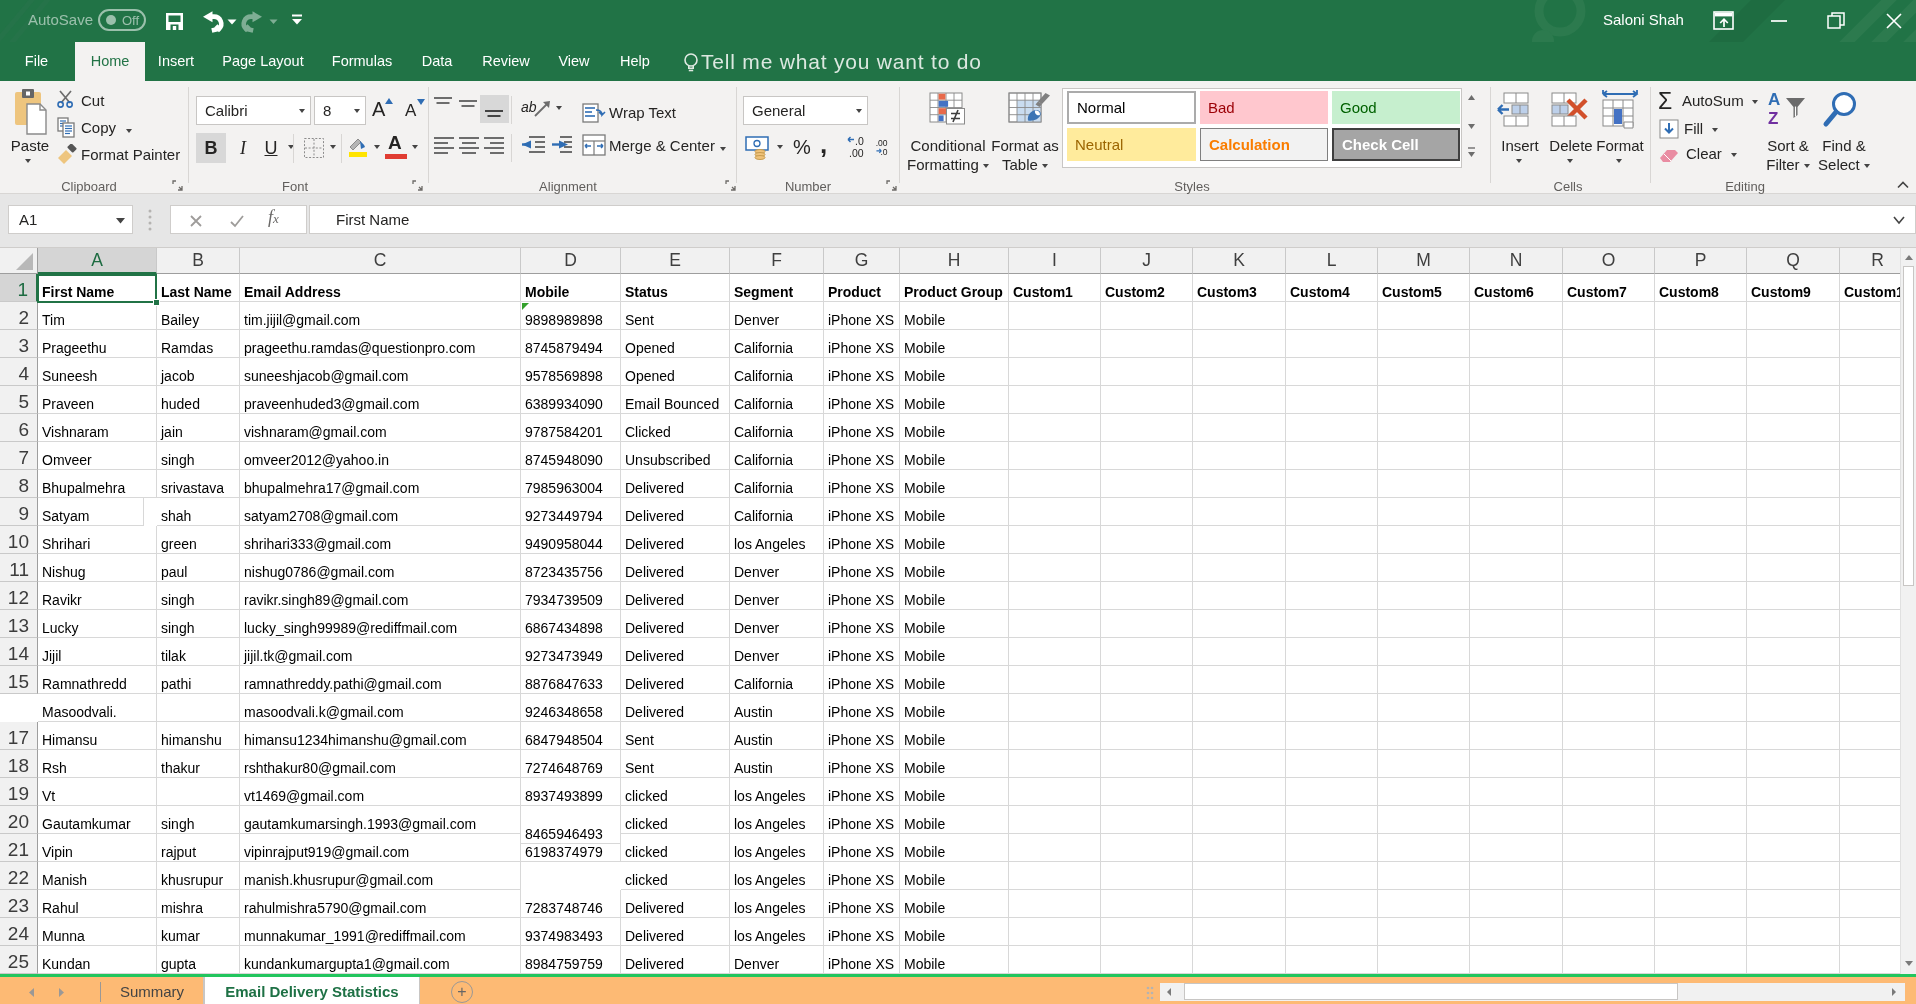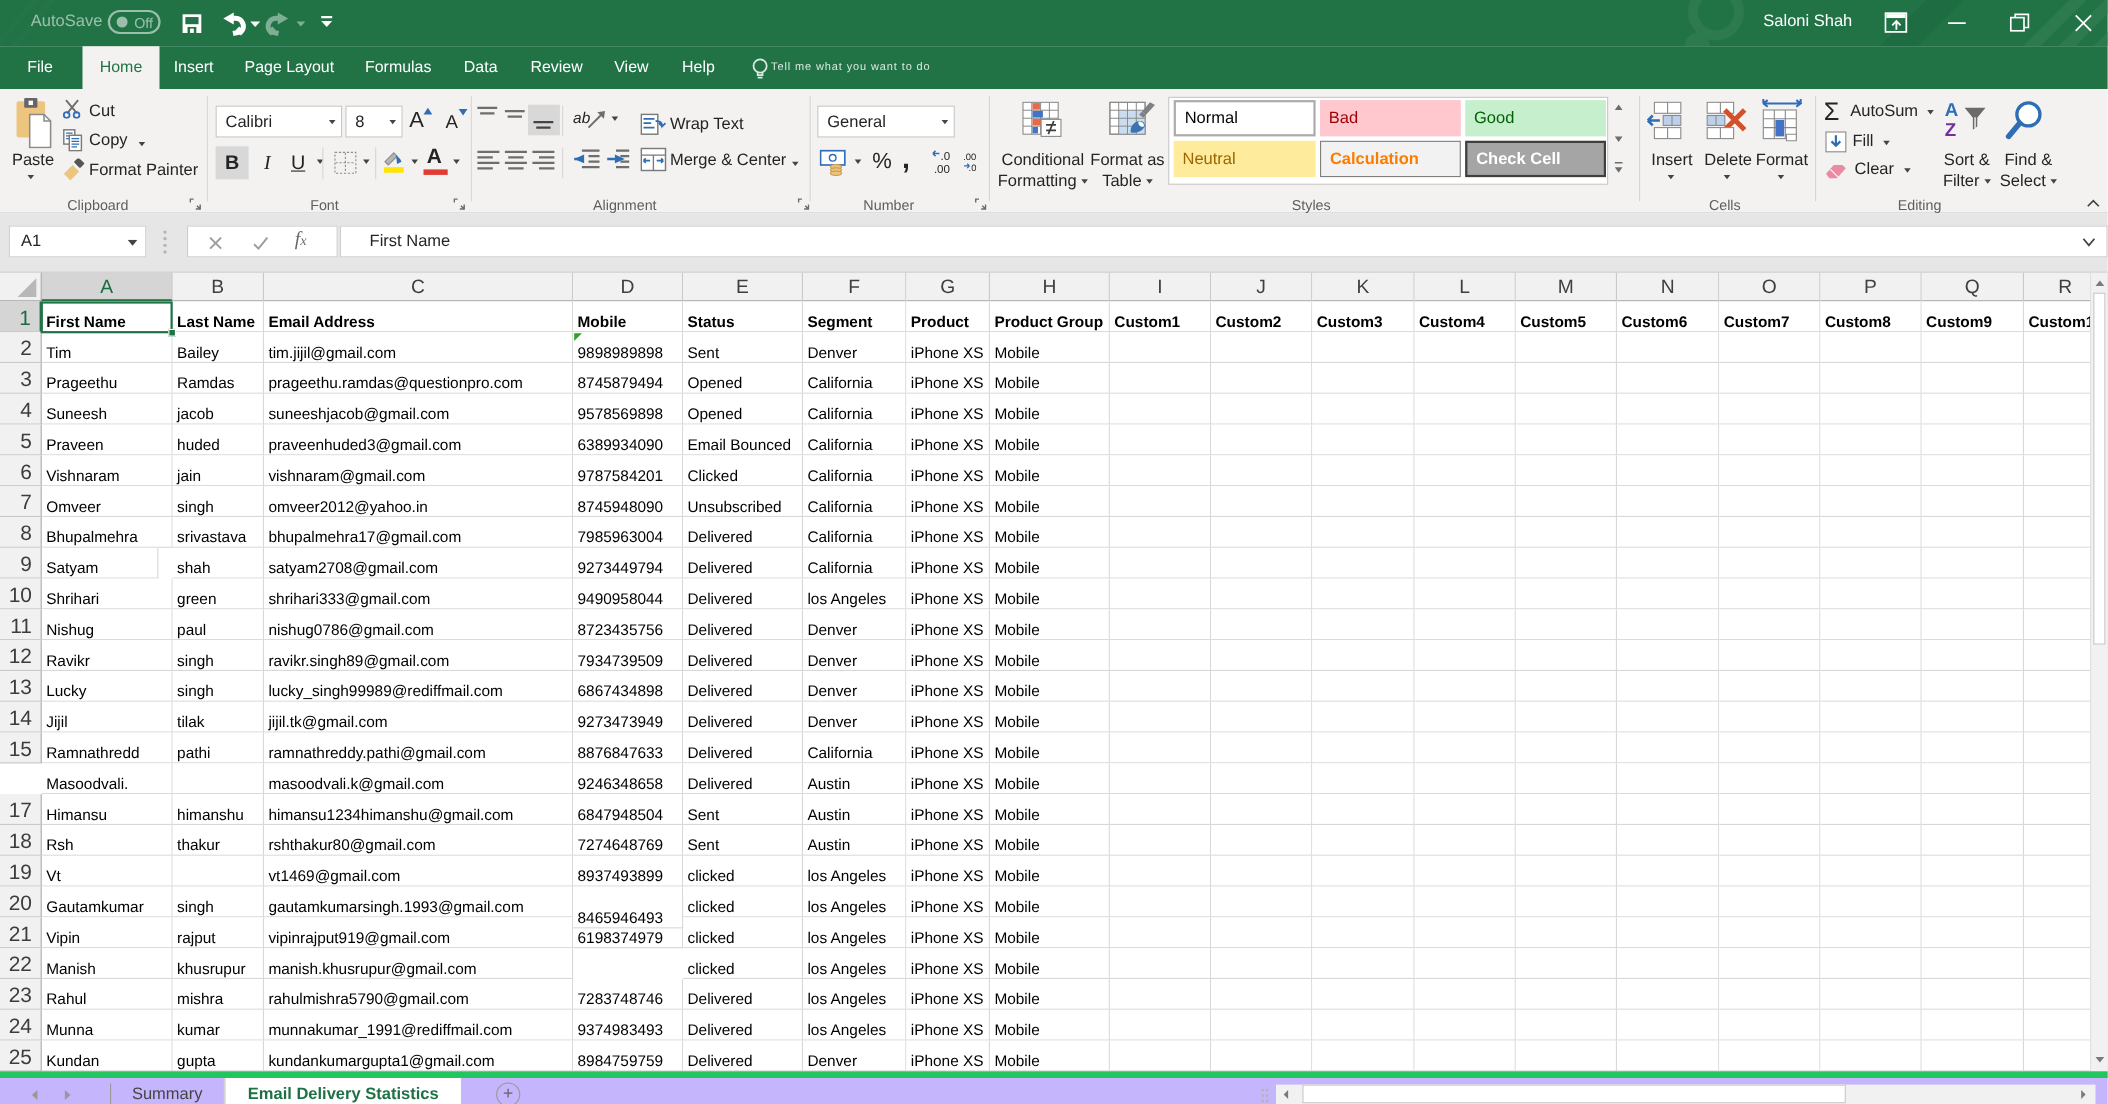--- a/index.html
+++ b/index.html
@@ -11,21 +11,21 @@
 .as-pill{position:absolute;left:98px;top:9px;width:48px;height:22px;border:2px solid rgba(255,255,255,.55);border-radius:12px}
 .as-dot{position:absolute;left:6px;top:4px;width:10px;height:10px;border-radius:50%;background:rgba(255,255,255,.55)}
 .as-off{position:absolute;left:22px;top:2px;font-size:13px;color:rgba(255,255,255,.55)}
 .qat{position:absolute;top:0;left:0;height:42px}
 .title-text{position:absolute;left:0;top:11px;width:1916px;text-align:center;font-size:15px;color:#fff}
 .user-name{position:absolute;left:1603px;top:11px;font-size:15px;color:#fff}
 
 .menubar{position:absolute;left:0;top:42px;width:1916px;height:39px;background:#217346}
 .mtab{position:absolute;top:0;height:39px;color:#fff;font-size:14.5px;line-height:39px;text-align:center}
 .mtab.active{background:#f3f2f1;color:#217346;}
-.tellme{position:absolute;top:0;height:39px;color:#dce8e0;font-size:10px;line-height:39px;letter-spacing:0.8px}
+.tellme{position:absolute;top:0;height:39px;color:#dce8e0;font-size:21px;line-height:39px;letter-spacing:0.8px}
 
 .ribbon{position:absolute;left:0;top:81px;width:1916px;height:113px;background:#f3f2f1;border-bottom:1px solid #d8d6d4}
 .rsep{position:absolute;top:6px;height:96px;width:1px;background:#d8d6d4}
 .rlabel{position:absolute;top:98px;font-size:13px;color:#605e5c;text-align:center}
 .rlaunch{position:absolute;top:99px;width:11px;height:11px}
 .rtext{font-size:15px;color:#252423}
 .rbtn-lbl{position:absolute;font-size:15px;color:#252423;text-align:center}
 .combo{position:absolute;background:#fff;border:1px solid #c8c6c4;font-size:15px;color:#252423}
 .combo .arr{position:absolute;right:5px;top:50%;margin-top:-2px}
 .dar2{display:inline-block;width:0;height:0;border-left:3.5px solid transparent;border-right:3.5px solid transparent;border-top:4px solid #444}
@@ -43,21 +43,21 @@
 .growsel{background:#d5d5d5;color:#1d6b41;border-right:2px solid #217346}
 .gcell{position:absolute;height:28px;border-right:1px solid #d8d8d8;border-bottom:1px solid #d8d8d8;font-size:14px;color:#000;line-height:36px;padding-left:4px;white-space:nowrap;overflow:hidden;background:#fff}
 .gbold{font-weight:bold}
 .gsel{position:absolute;border:2px solid #217346}
 .gfill{position:absolute;width:7px;height:7px;background:#217346;border:1px solid #fff}
 .gerr{position:absolute;width:0;height:0;border-top:7px solid #33a02c;border-right:7px solid transparent}
 
 .vscroll{position:absolute;left:1900px;top:248px;width:16px;height:726px;background:#f1f1f1;border-left:1px solid #e0e0e0}
 .vthumb{position:absolute;left:2px;top:18px;width:11px;height:320px;background:#fff;border:1px solid #c8c6c4}
 
-.tabbar{position:absolute;left:0;top:974px;width:1916px;height:30px;background:#c4b5fd;border-top:6px solid #22c55e}
+.tabbar{position:absolute;left:0;top:974px;width:1916px;height:30px;background:#fdba74;border-top:3px solid #22c55e}
 .stab{position:absolute;top:0;height:30px;font-size:15px;line-height:29px;text-align:center;color:#444;border-right:1px solid #c8c6c4}
 .stab.active{background:#fff;color:#1e7145;font-weight:bold;border-bottom:2px solid #217346;border-left:1px solid #c8c6c4}
 .hscroll{position:absolute;top:6px;height:18px;background:#f1f1f1}
 .hthumb{position:absolute;top:0;height:17px;background:#fff;border:1px solid #c8c6c4}
 .plusbtn{position:absolute;top:4px;width:22px;height:22px;border:1px solid #9a9896;border-radius:50%;color:#666;font-size:16px;line-height:20px;text-align:center}
 svg{display:block}
 </style></head><body>
 
 <div class="titlebar">
 <svg class="tb-art" viewBox="0 0 450 42" width="450" height="42">

